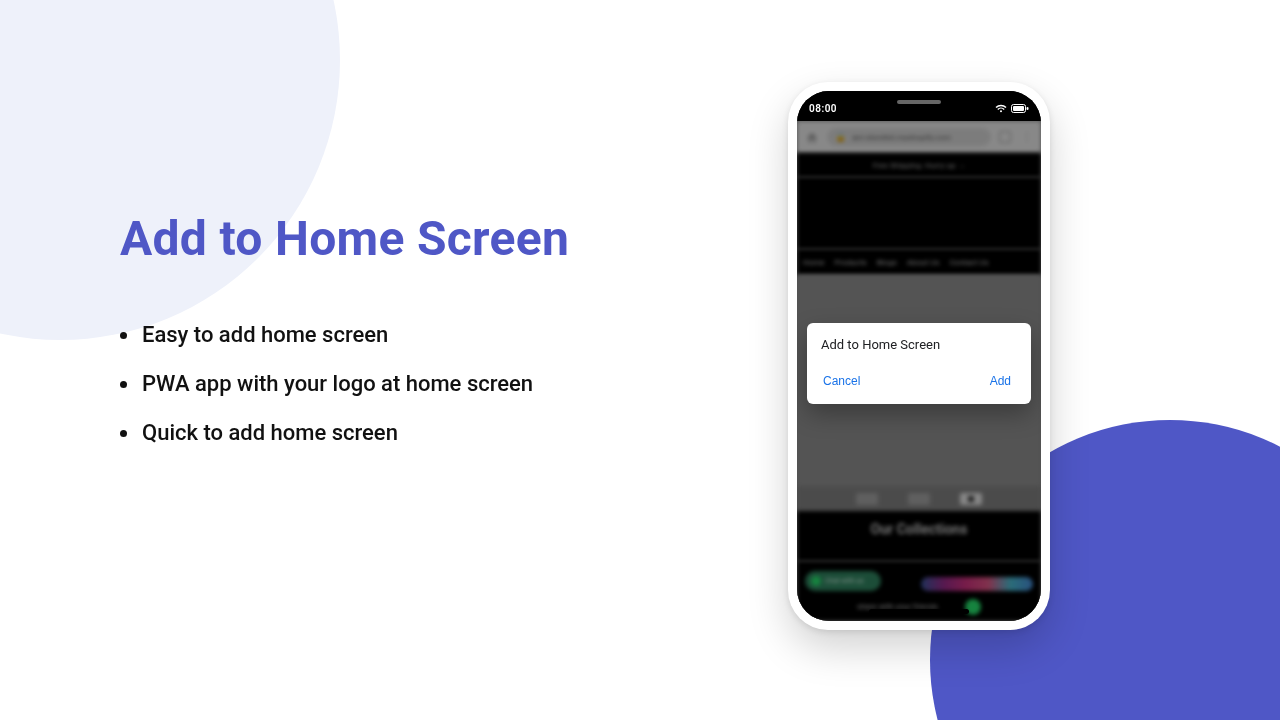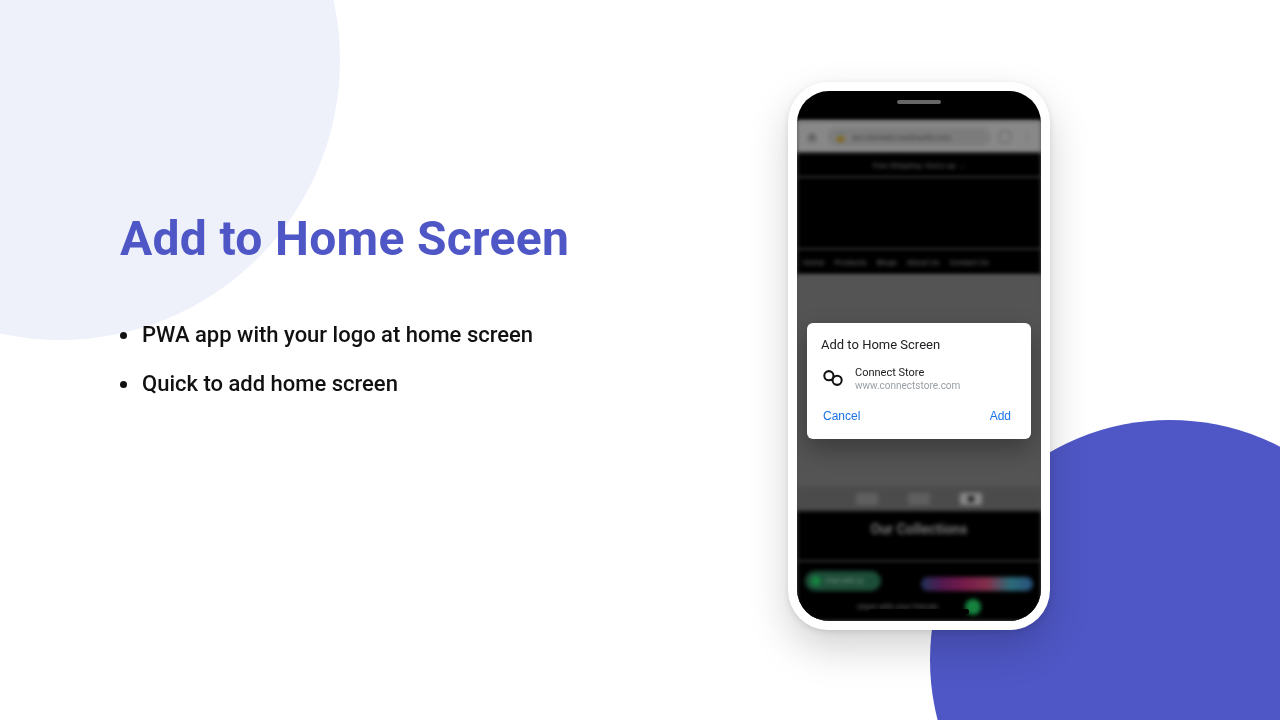--- a/index.html
+++ b/index.html
@@ -83,31 +83,49 @@
 <body>
 
 <div class="stage">
 
   <div class="blob-tl"></div>
   <div class="blob-br"></div>
 
   <div class="copy">
     <h1 class="headline">Add to Home Screen</h1>
     <ul class="bullets">
+      <li>Easy to add home screen</li>
       <li>PWA app with your logo at home screen</li>
       <li>Quick to add home screen</li>
     </ul>
   </div>
 
   <div class="phone">
     <div class="phone-inner">
       <div class="notch">
         <div class="notch-dash"></div>
       </div>
 
+      <div class="statusbar">
+        <span class="sb-time">08:00</span>
+        <span class="sb-icons">
+          <span class="sb-wifi">
+            <svg width="12" height="9" viewBox="0 0 12 9">
+                <path d="M6 8.2a1 1 0 100-2 1 1 0 000 2zM2.3 4.9a5.3 5.3 0 017.4 0l-1 1a3.9 3.9 0 00-5.4 0l-1-1zM.5 3.1a7.8 7.8 0 0111 0l-1 1a6.4 6.4 0 00-9 0l-1-1z" fill="#fff"></path>
+              </svg>
+          </span>
+          <span class="sb-batt">
+            <svg width="18" height="9" viewBox="0 0 18 9">
+                <rect x="0.5" y="0.5" width="14" height="8" rx="2" stroke="#fff" fill="none"></rect>
+                <rect x="2" y="2" width="11" height="5" rx="1" fill="#fff"></rect>
+                <rect x="15.5" y="3" width="2" height="3" rx="1" fill="#fff"></rect>
+              </svg>
+          </span>
+        </span>
+      </div>
 
       <div class="screen">
         <div class="bg-layer urlbar blurred">
           <span class="url-home">
             <svg viewBox="0 0 24 24" width="14" height="14">
                 <path fill="#555" d="M12 3l9 8h-3v9h-4v-6H10v6H6v-9H3z"></path>
               </svg>
           </span>
           <div class="url-pill">
             <span class="url-lock">🔒</span>
@@ -146,31 +164,20 @@
           </div>
           <div class="rainbow"></div>
           <div class="share-line">share with your friends</div>
           <div class="share-wa"></div>
         </div>
 
         <div class="dim"></div>
 
         <div class="dialog">
           <div class="dlg-title">Add to Home Screen</div>
-          <div class="dlg-row">
-            <div class="dlg-icon">
-              <svg width="22" height="22" viewBox="0 0 24 24">
-                <path d="M7.5 4.5a5 5 0 015 5 5 5 0 01-5 5 5 5 0 010-10zm9 5a5 5 0 11-5 5 5 5 0 015-5z" fill="none" stroke="#111" stroke-width="2.2" stroke-linecap="round"></path>
-              </svg>
-            </div>
-            <div>
-              <div class="dlg-app">Connect Store</div>
-              <div class="dlg-url">www.connectstore.com</div>
-            </div>
-          </div>
           <div class="dlg-actions">
             <button class="dlg-btn">Cancel</button>
             <button class="dlg-btn">Add</button>
           </div>
         </div>
 
       </div>
 
       <div class="homebar"></div>
     </div>

